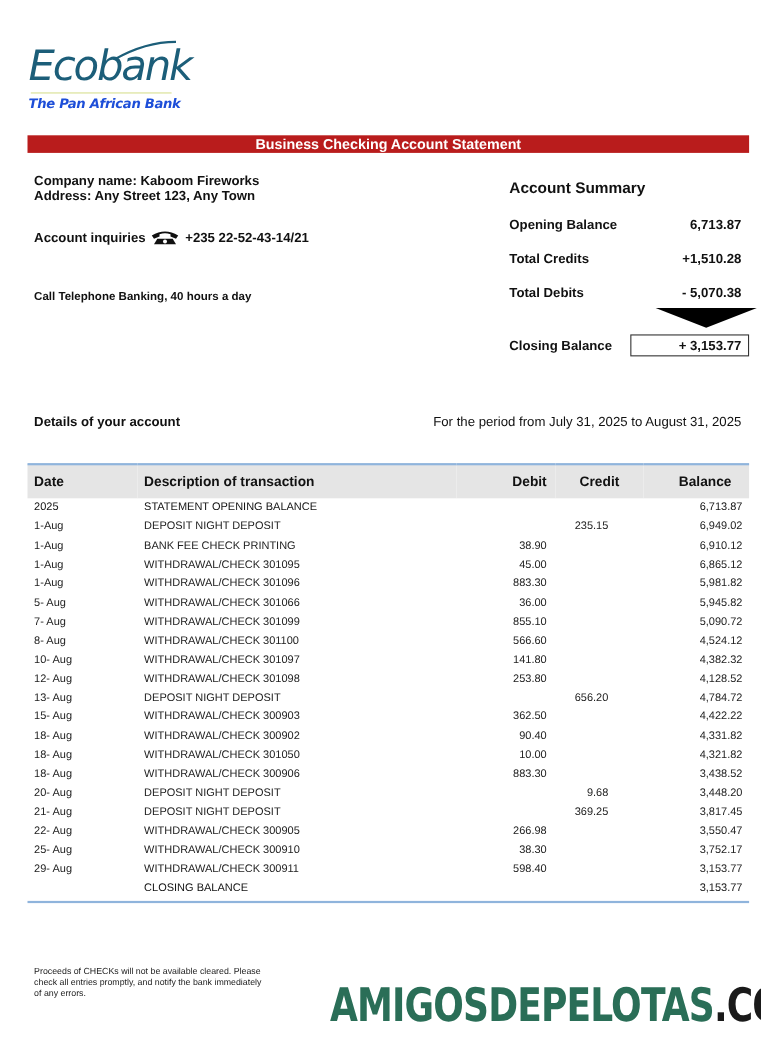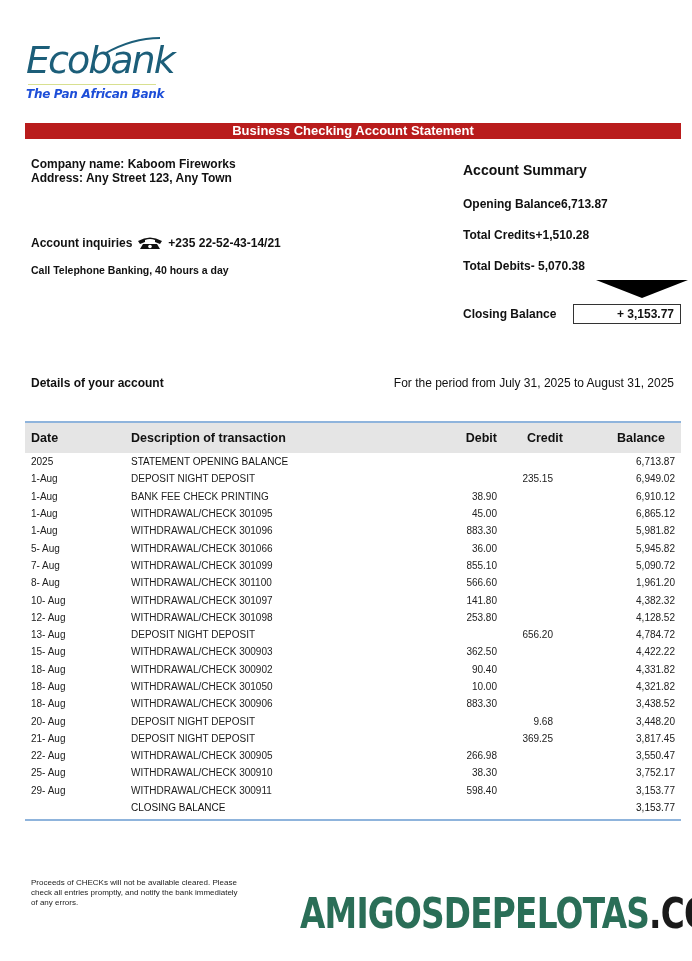--- a/index.html
+++ b/index.html
@@ -8,27 +8,27 @@
 
   .logo { position: absolute; left: 26px; top: 38px; }
   .logo-main { font-family: "DejaVu Sans", sans-serif; font-style: italic; font-size: 38px; color: #1c5e79; letter-spacing: -2px; line-height: 44px; position: relative; }
   .logo-swoosh { position: absolute; left: 76px; top: -2px; width: 60px; height: 20px; }
   .logo-line { width: 128px; height: 1px; background: #d8e090; margin-top: 2px; margin-left: 2px; }
   .logo-tag { font-family: "DejaVu Sans", sans-serif; font-style: italic; font-size: 12px; color: #1d4ed8; margin-top: 2px; letter-spacing: -0.3px; font-weight: bold; }
 
   .title-bar { position: absolute; left: 25px; top: 123px; width: 656px; height: 16px; background: #b91c1c; color: #fff; font-weight: bold; font-size: 13px; text-align: center; line-height: 16px; }
 
   .company { position: absolute; left: 31px; top: 157px; font-size: 12px; font-weight: bold; line-height: 14px; }
-  .inquiries { position: absolute; left: 31px; top: 236px; font-size: 12px; font-weight: bold; display: flex; align-items: center; gap: 5px; }
+  .inquiries { position: absolute; left: 31px; top: 209px; font-size: 12px; font-weight: bold; display: flex; align-items: center; gap: 5px; }
   .phone-icon { display: inline-block; width: 26px; height: 14px; }
   .call-tb { position: absolute; left: 31px; top: 264px; font-size: 10.5px; font-weight: bold; }
 
   .summary { position: absolute; left: 463px; top: 162px; width: 215px; font-weight: bold; }
   .summary-title { font-size: 14px; margin-bottom: 19px; }
-  .sum-row { display: flex; font-size: 12px; height: 31px; }
+  .sum-row { display: flex; justify-content: space-between; font-size: 12px; height: 31px; }
   .sum-row .val { text-align: right; padding-right: 4px; }
   .arrow { position: absolute; left: 596px; top: 280px; width: 0; height: 0; border-left: 46px solid transparent; border-right: 46px solid transparent; border-top: 18px solid #000; }
   .closing { position: absolute; left: 463px; top: 304px; width: 218px; display: flex; align-items: center; font-weight: bold; font-size: 12px; }
   .closing-label { width: 110px; }
   .closing-box { border: 1px solid #333; width: 108px; height: 20px; text-align: right; padding-right: 6px; line-height: 18px; }
 
   .details { position: absolute; left: 31px; top: 376px; font-size: 12px; font-weight: bold; }
   .period { position: absolute; right: 18px; top: 376px; font-size: 12px; }
 
   .table-wrap { position: absolute; left: 25px; top: 421px; width: 656px; }
@@ -168,21 +168,21 @@
           <td>WITHDRAWAL/CHECK 301099</td>
           <td class="num debit">855.10</td>
           <td class="num credit"></td>
           <td class="num">5,090.72</td>
         </tr>
         <tr>
           <td>8- Aug</td>
           <td>WITHDRAWAL/CHECK 301100</td>
           <td class="num debit">566.60</td>
           <td class="num credit"></td>
-          <td class="num">1,961.20</td>
+          <td class="num">4,524.12</td>
         </tr>
         <tr>
           <td>10- Aug</td>
           <td>WITHDRAWAL/CHECK 301097</td>
           <td class="num debit">141.80</td>
           <td class="num credit"></td>
           <td class="num">4,382.32</td>
         </tr>
         <tr>
           <td>12- Aug</td>

